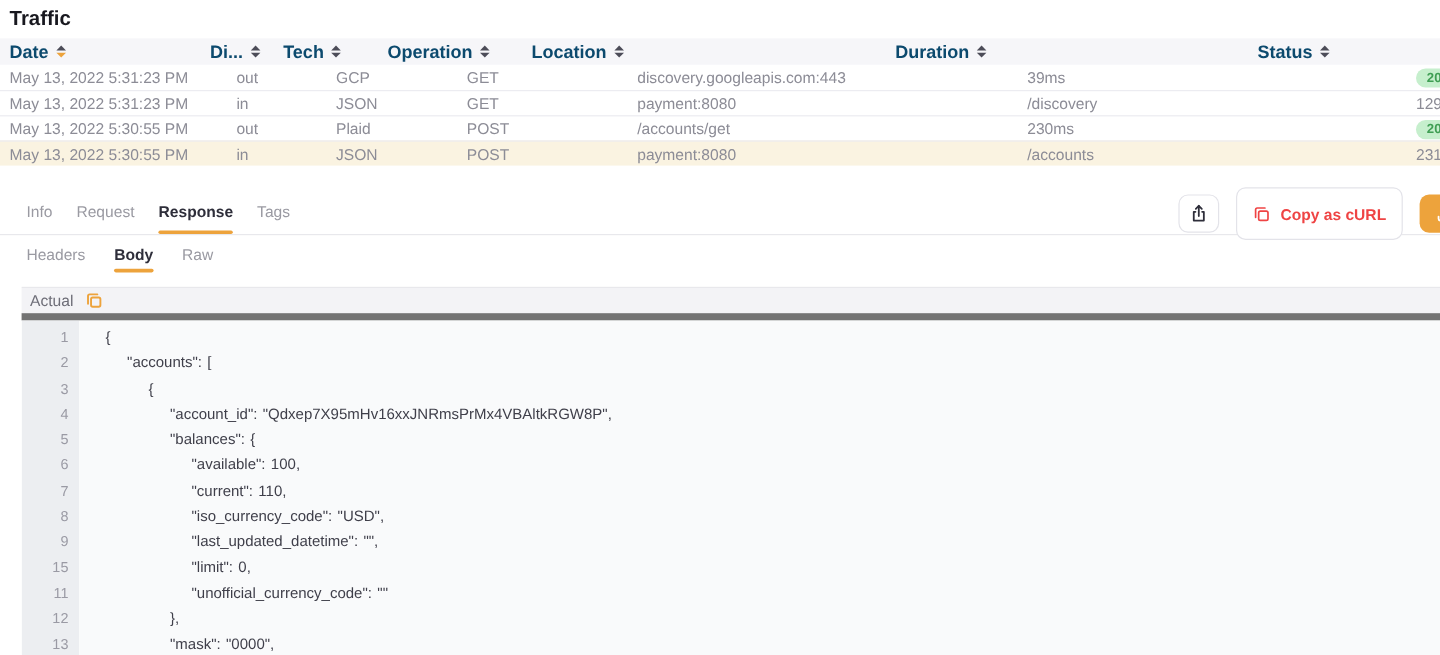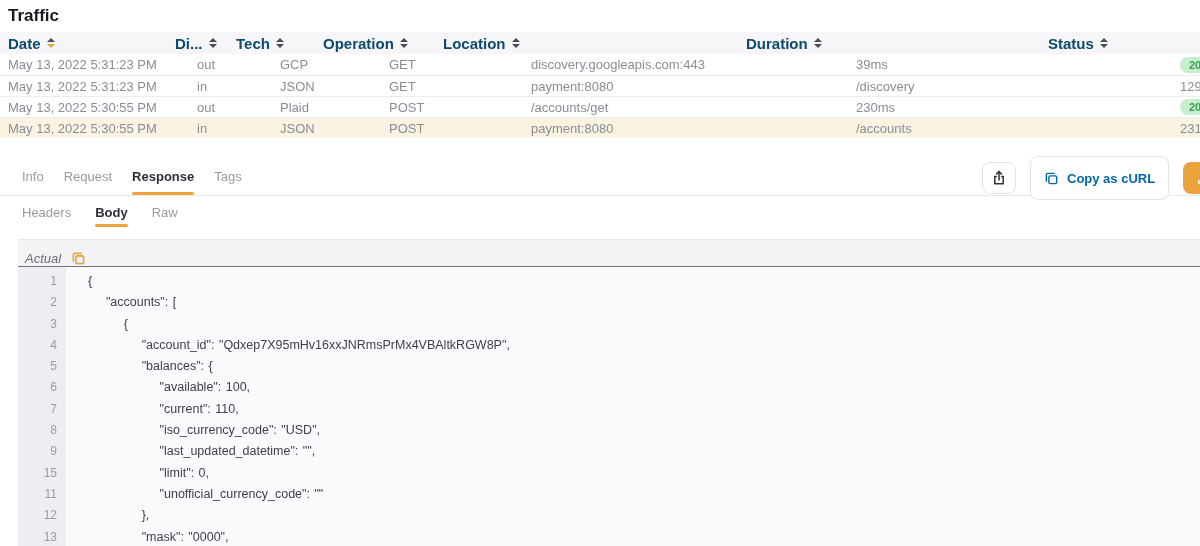--- a/index.html
+++ b/index.html
@@ -32,36 +32,36 @@
     display:flex; align-items:flex-start; padding-left:22px; }
   .tab { font-size:13px; color:#9a9aa2; margin-right:20px; padding:9px 0; cursor:pointer; position:relative; }
   .tab.active { color:#2e2e3a; font-weight:700; }
   .tab.active::after { content:""; position:absolute; left:0; right:0; bottom:-2px; height:3px;
     border-radius:2px; background:#eda33c; }
 
   .actions { position:absolute; top:-4px; right:0; left:982px; display:flex; gap:14px; align-items:center; }
   .icon-btn { width:34px; height:32px; border:1px solid #e3e3e9; background:#fff; border-radius:8px;
     display:flex; align-items:center; justify-content:center; color:#2e2e3a; cursor:pointer; flex:none; }
   .curl-btn { height:44px; border:1px solid #e3e3e9; background:#fff; border-radius:8px; padding:0 13px;
-    display:flex; align-items:center; gap:8px; font-size:13px; font-weight:700; color:#0369a1; cursor:pointer; flex:none;
+    display:flex; align-items:center; gap:8px; font-size:13px; font-weight:700; color:#ef4444; cursor:pointer; flex:none;
     font-family:"Liberation Sans", sans-serif; }
   .dl-btn { height:32px; width:150px; border:none; background:#eda33c; border-radius:8px; padding:0 13px;
     display:flex; align-items:center; gap:8px; font-size:13px; font-weight:700; color:#fff; cursor:pointer; flex:none;
     font-family:"Liberation Sans", sans-serif; }
 
   .subtabs-row { height:36px; display:flex; align-items:flex-start; padding-left:22px; }
   .subtab { font-size:13px; color:#9a9aa2; margin-right:24px; padding:9px 0; cursor:pointer; position:relative; }
   .subtab.active { color:#2e2e3a; font-weight:700; }
   .subtab.active::after { content:""; position:absolute; left:0; right:0; bottom:2px; height:3px;
     border-radius:2px; background:#eda33c; }
 
   
   .viewer { margin-left:18px; margin-top:7px; border-top:1px solid #e8e8ec; }
-  .viewer-bar { height:27px; background:#f3f3f6; display:flex; align-items:flex-end; gap:10px;
-    padding-left:7px; border-bottom:1px solid #737373;font-style:italic; }
+  .viewer-bar { height:27px; background:#f3f3f6; display:flex; align-items:center; gap:10px;
+    padding-left:7px; border-bottom:6px solid #737373; }
   .viewer-label { font-size:13px; color:#6e6e78; }
   .copy-code { color:#eda33c; display:flex; cursor:pointer; }
 
   .code-wrap { display:flex; height:279px; overflow:hidden; }
   .gutter { width:48px; background:#eceef1; flex:none; padding-top:4px; }
   .gutter div { height:21.3px; line-height:21.3px; font-size:12px; color:#9a9aa4; text-align:right; padding-right:9px; }
   .code { flex:1; background:#f9fafb; padding:4px 0 0 22px; }
   .code div { height:21.3px; line-height:21.3px; font-size:12.5px; color:#3f3f4a;
     white-space:pre; word-spacing:1px; }
 </style>

